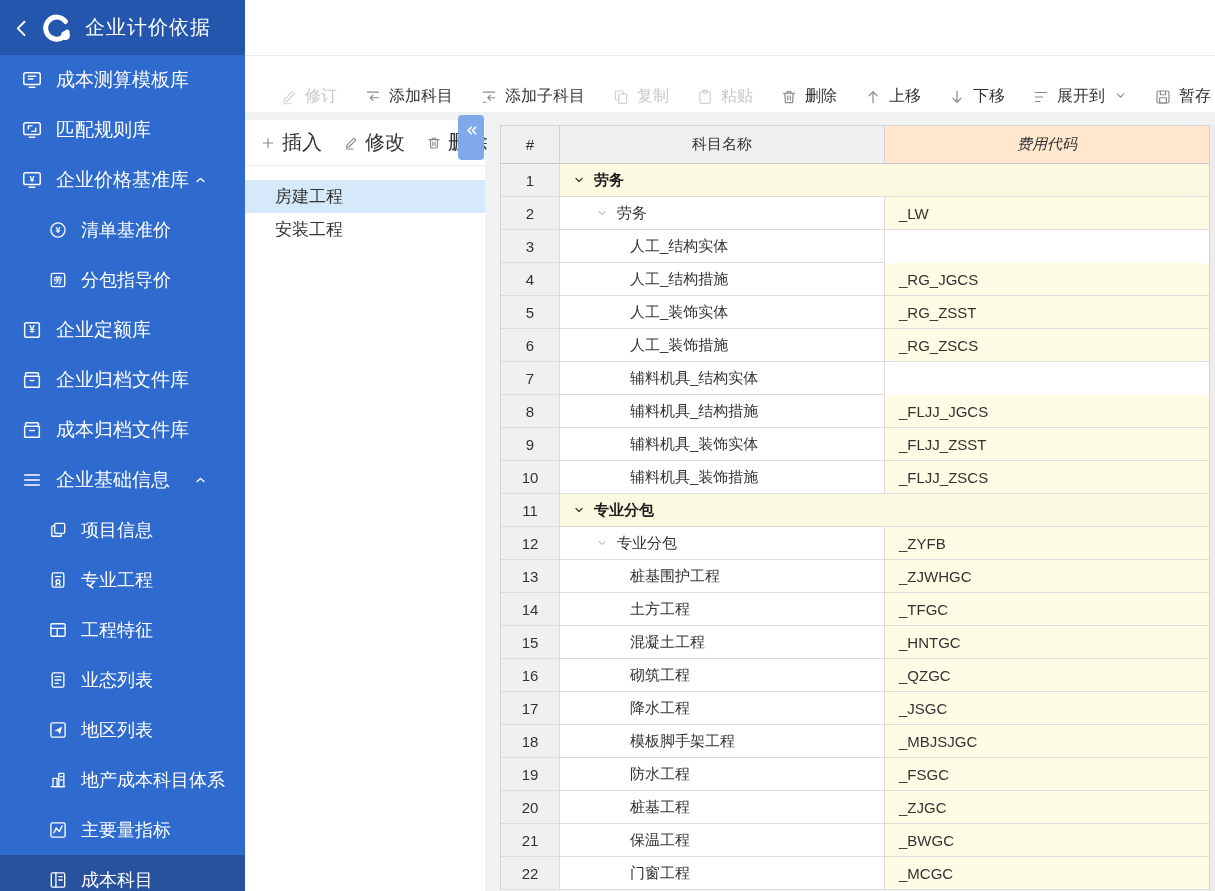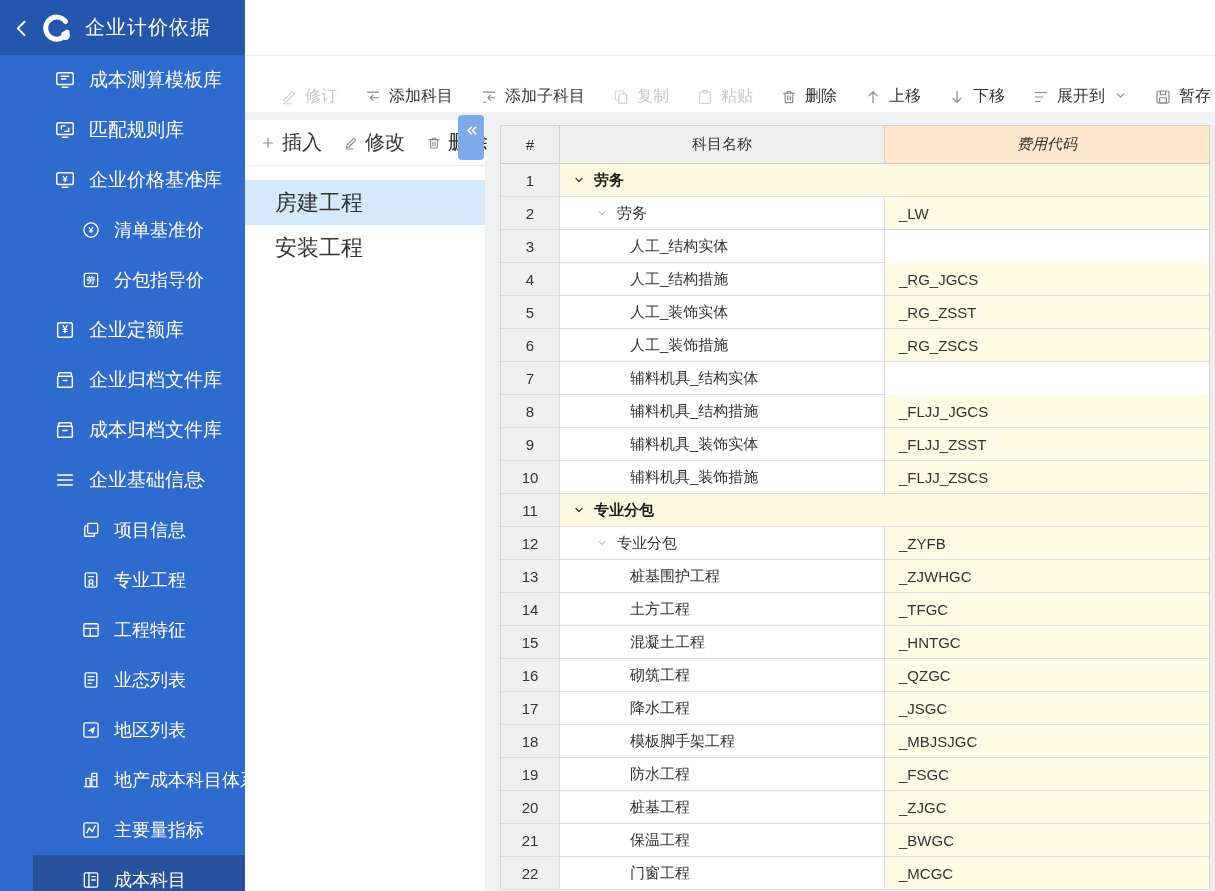--- a/index.html
+++ b/index.html
@@ -7,21 +7,21 @@
   body { position:relative; overflow:hidden; background:#fff; color:#333;
          font-family:"Liberation Sans","DejaVu Sans",sans-serif; }
   .icon { display:inline-flex; line-height:0; }
 
   
   .sidebar { position:absolute; left:0; top:0; width:245px; height:100%; background:#2f6bce; color:#fff; z-index:3; }
   .sidebar-header { height:55px; background:#2356ac; display:flex; align-items:center; padding:0 10px 0 12px; }
   .back-btn { display:flex; cursor:pointer; }
   .logo { margin:0 10px 0 7px; display:flex; }
   .app-title { font-size:20px; letter-spacing:1px; white-space:nowrap; }
-  .side-nav { position:absolute; top:55px; left:0; right:0; bottom:0; overflow:hidden;padding-left:33px; }
+  .side-nav { position:absolute; top:55px; left:0; right:0; bottom:0; overflow:hidden; }
   .side-item { position:relative; height:50px; display:flex; align-items:center; cursor:pointer; white-space:nowrap; }
   .side-item.l1 { padding-left:21px; font-size:19px; }
   .side-item.l2 { padding-left:48px; font-size:18px; }
   .side-item .icon { margin-right:13px; }
   .side-item.selected { background:#29529e; }
   .side-caret { position:absolute; right:24px; top:50%; transform:translateY(-50%); display:flex; }
 
   
   .main-top { position:absolute; left:245px; top:0; right:0; height:56px; background:#fff; border-bottom:1px solid #ebebeb; }
   .toolbar { position:absolute; left:245px; top:57px; right:0; height:55px; background:#fff; display:flex; align-items:center; padding-left:35px; gap:27px;margin-top:12px; }
@@ -33,21 +33,21 @@
 
   
   .content { position:absolute; left:245px; top:112px; right:0; bottom:0; background:#f0f1f2; }
 
   .tree-panel { position:absolute; left:0; top:8px; bottom:0; width:240px; background:#fff; }
   .panel-toolbar { height:46px; display:flex; align-items:center; padding-left:15px; gap:21px; border-bottom:1px solid #ececec; }
   .pbtn { display:flex; align-items:center; gap:6px; font-size:20px; color:#333; cursor:pointer; white-space:nowrap; }
   .pbtn .icon { color:#8a8a8a; }
   .collapse-btn { position:absolute; left:213px; top:-5px; width:26px; height:45px; background:#7fa9ea; border-radius:4px; color:#fff; display:flex; justify-content:center; padding-top:8px; cursor:pointer; }
   .tree-items { margin-top:14px; }
-  .tree-item { height:45px; display:flex; align-items:center; padding-left:30px; font-size:22px; color:#333; cursor:pointer; }
+  .tree-item { height:33px; display:flex; align-items:center; padding-left:30px; font-size:17px; color:#333; cursor:pointer; }
   .tree-item.selected { background:#d6e9fb; }
 
   
   .grid { position:absolute; left:255px; top:13px; width:710px; background:#fff; border:1px solid #d4d4d4; border-bottom:none; }
   .grid-header { display:flex; height:38px; }
   .gh { display:flex; align-items:center; justify-content:center; font-size:15px; color:#333; background:#efefef; border-right:1px solid #d2d2d2; border-bottom:1px solid #c9c9c9; }
   .gh.col-num { width:59px; }
   .gh.col-name { width:325px; }
   .gh.col-code { flex:1; background:#ffe8cd; border-right:none;font-style:italic; }
   .grid-row { display:flex; height:33px; }

